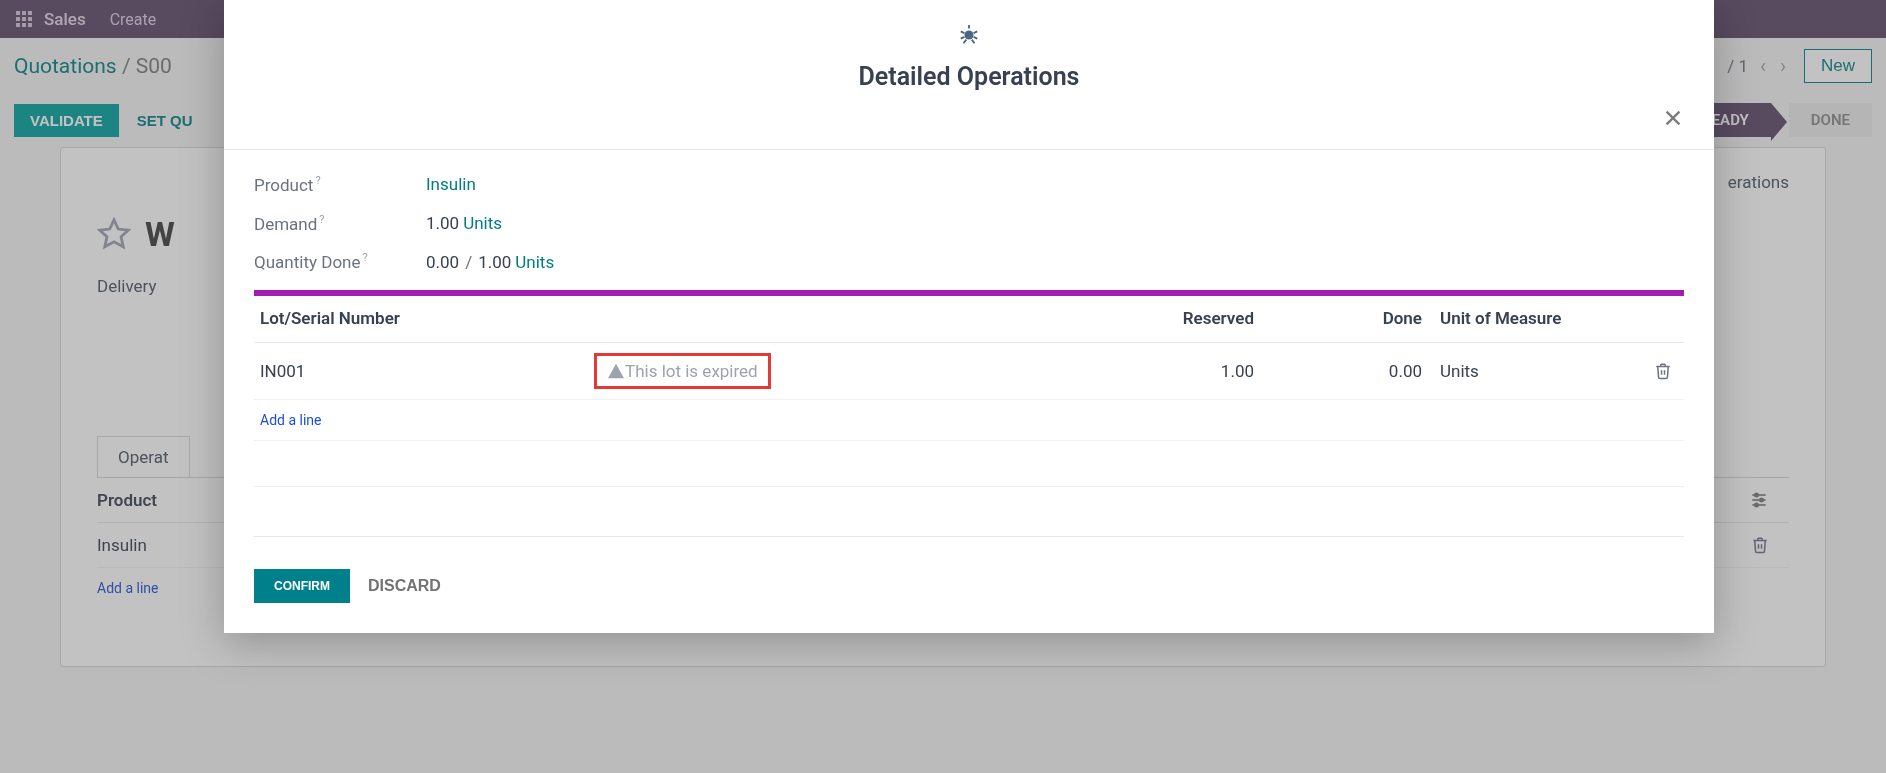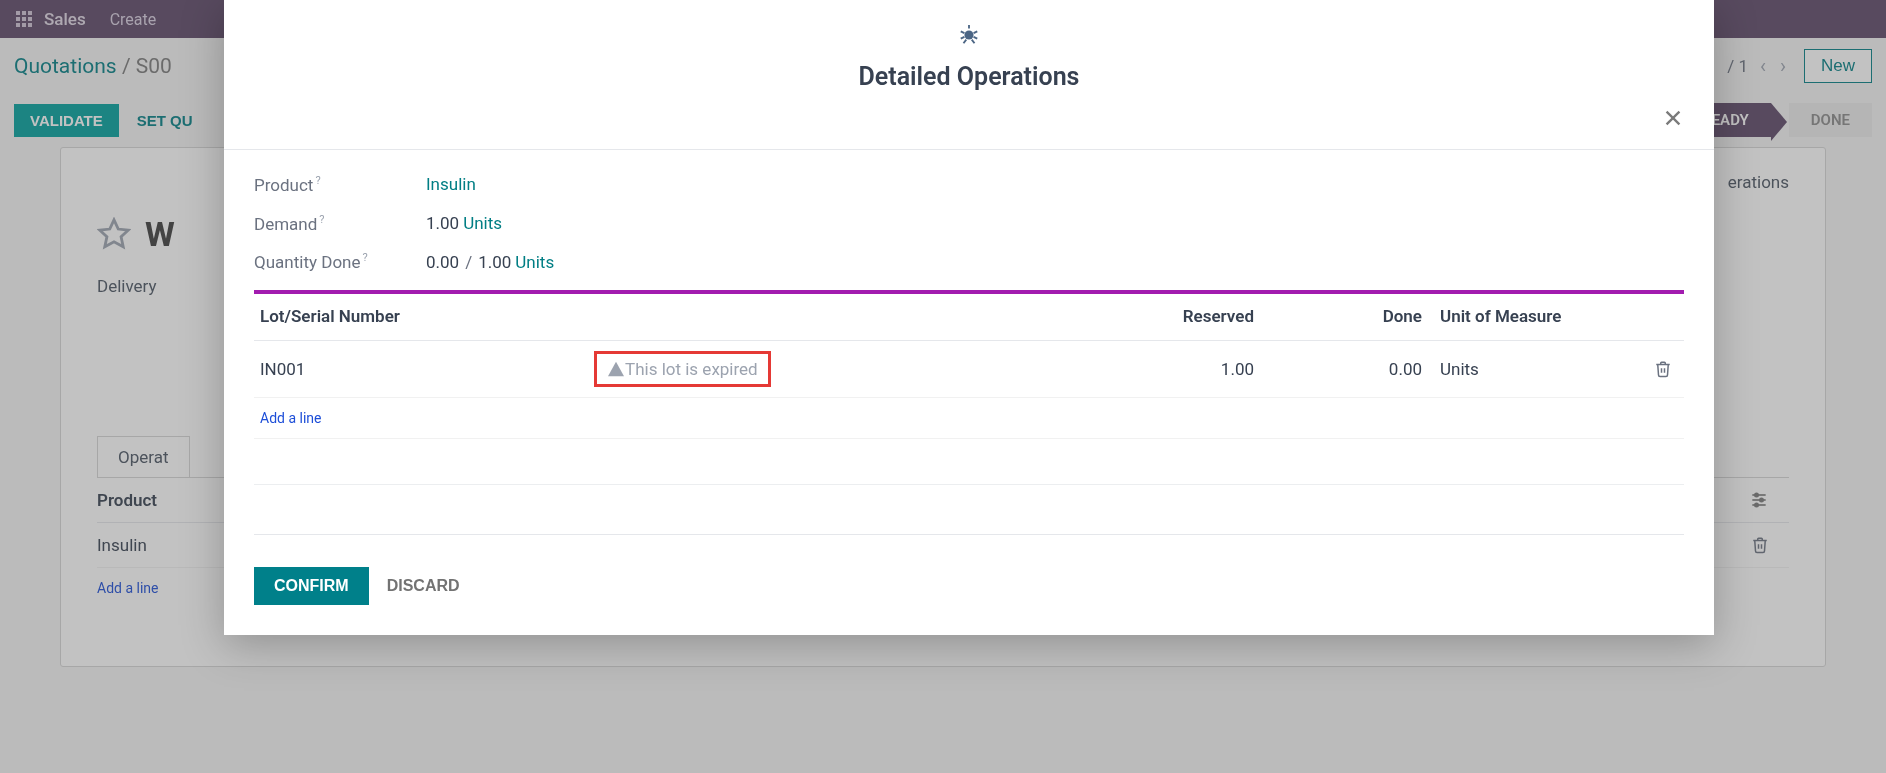--- a/index.html
+++ b/index.html
@@ -112,42 +112,42 @@
   .modal-body{ padding:24px 30px 10px;}
   .field-row{display:flex; align-items:center; margin-bottom:18px; font-size:17px;}
   .field-label{ color:#6b7280; width:172px; position:relative;}
   .field-label sup{ font-size:11px; color:#9ca3af; margin-left:2px;}
   .field-val{ color:#374151;}
   .field-val .link{ color:#017e84;}
   .field-val .units{ color:#017e84; margin-left:4px;}
   .field-val .sep{ margin:0 6px; color:#6b7280;}
 
   .mtable{ margin-top:8px;}
-  .mtable-head{display:flex; padding:12px 0 14px; font-weight:600; font-size:17px; color:#374151; border-top:4px solid #a21caf; border-bottom:1px solid #e5e7eb;}
+  .mtable-head{display:flex; padding:12px 0 14px; font-weight:600; font-size:17px; color:#374151; border-top:6px solid #a21caf; border-bottom:1px solid #e5e7eb;}
   .mtable-row{display:flex; padding:10px 0; font-size:17px; color:#374151; border-bottom:1px solid #f1f1f1; align-items:center;}
   .mc-lot{flex: 0 0 340px; padding-left:6px;}
   .mc-warn{flex: 0 0 260px;}
   .mc-reserved{flex: 0 0 440px; text-align:right; padding-right:40px;}
   .mc-done{flex: 0 0 140px; text-align:right; padding-right:12px;}
   .mc-uom{flex: 0 0 220px; padding-left:6px;}
   .mc-del{flex:1; text-align:right; padding-right:20px;}
   .expired-box{
     border:3px solid #e53935; padding:5px 10px; display:inline-flex; align-items:center; 
     color:#9ca3af; font-size:17px;
   }
   .warn-tri{ color:#9ca3af;}
   .trash-icon{ color:#6b7280;}
   .mtable .addline{ border-bottom:1px solid #f1f1f1;}
   .mtable-empty{height:46px; border-bottom:1px solid #eceef0;}
   .mtable-bottom-gap{height:50px; border-bottom:1px solid #e5e7eb;}
 
   .modal-footer{
     padding:22px 30px 30px; display:flex; gap:18px; align-items:center;
   }
-  .confirm-btn{ background:#00808a; color:#fff; border:none; padding:10px 20px; font-weight:600; font-size:16px;}
+  .confirm-btn{ background:#00808a; color:#fff; border:none; padding:10px 20px; font-weight:600; font-size:12px;}
   .discard-btn{ background:transparent; color:#737373; border:none; font-weight:600; font-size:16px;}
 
   svg{display:block;}
 </style>
 </head>
 <body>
 
 <div class="topnav">
   <div class="apps-icon">
     <span></span>

